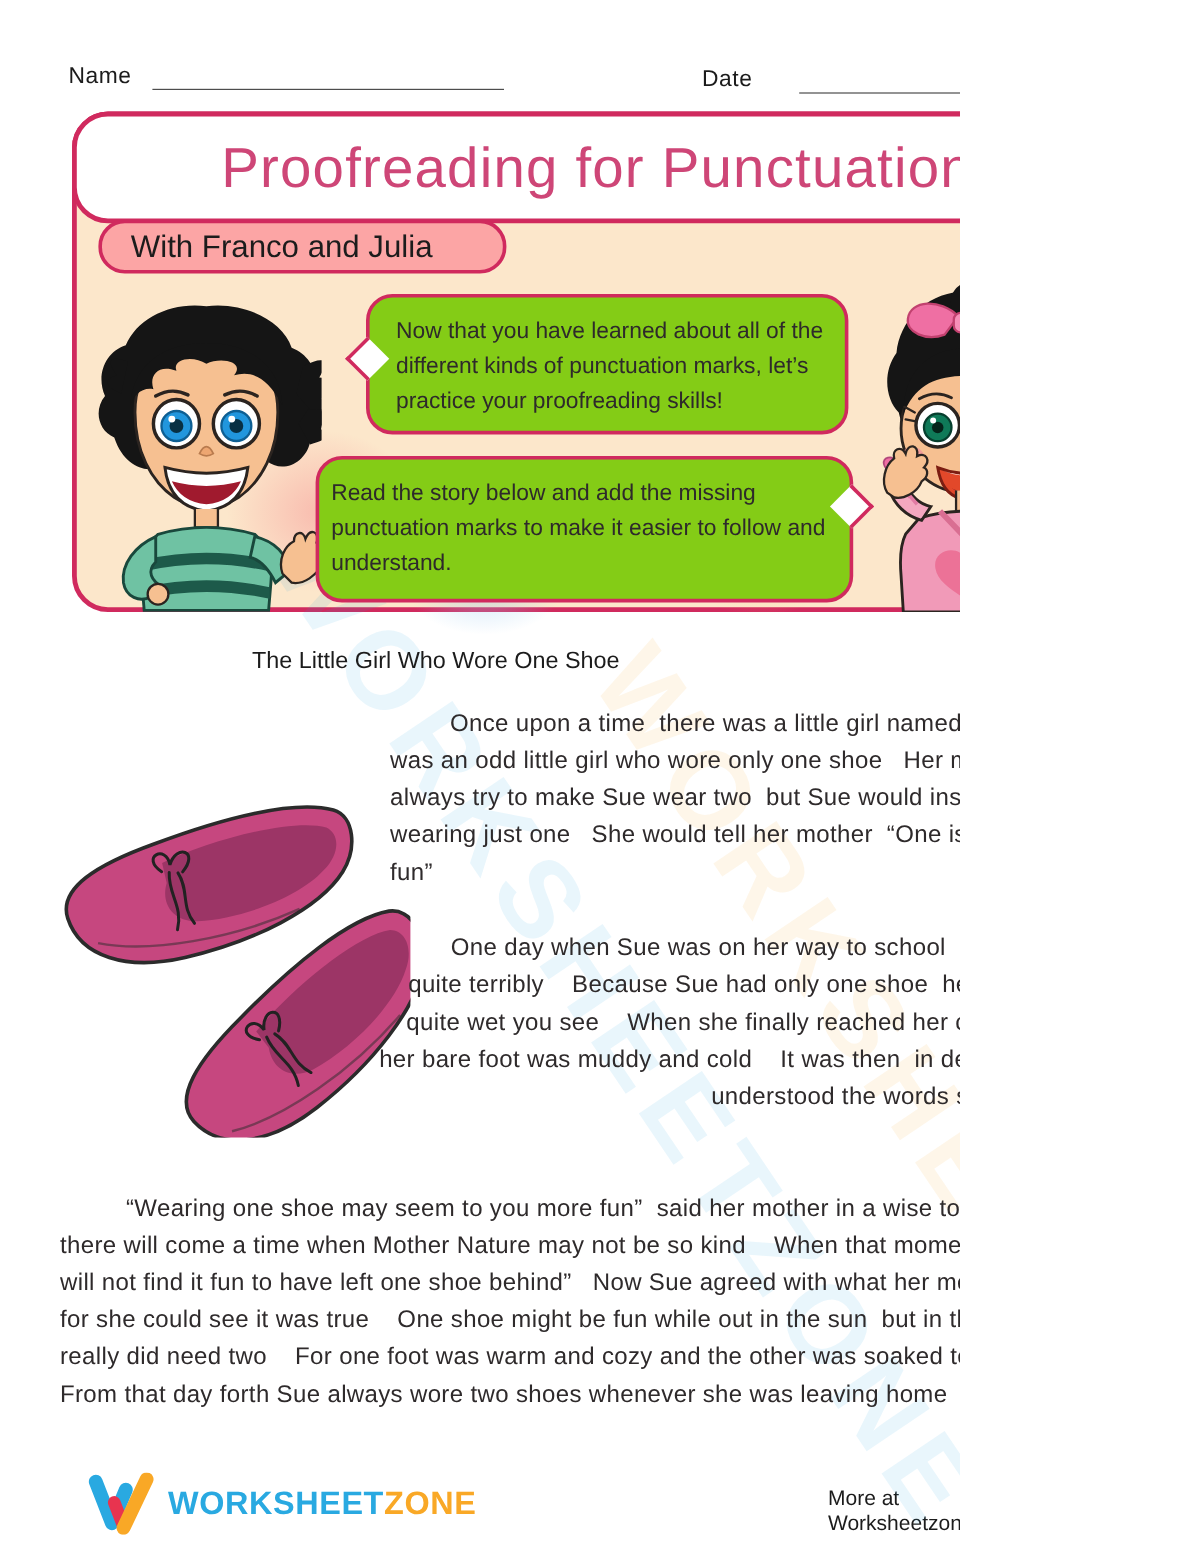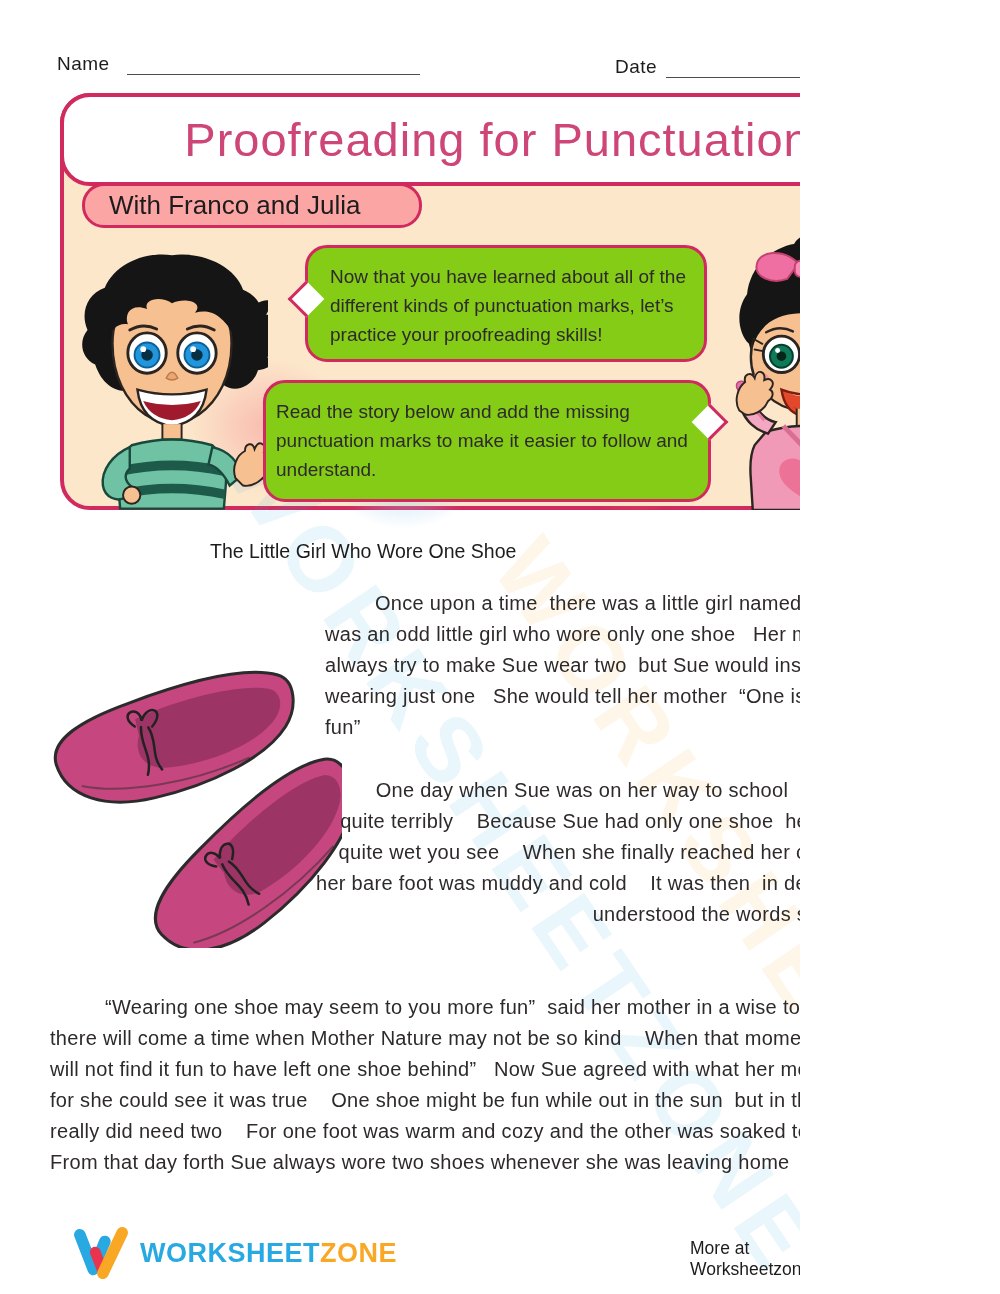--- a/index.html
+++ b/index.html
@@ -69,21 +69,21 @@
   .logo-word .orange { color:#f9a826; }
   .footer-more { position:absolute; left:690px; top:1238px; font-size:17.5px; color:#1c1c1c; }
 </style>
 </head>
 <body>
 
 <div id="page">
 
   <span class="field-label" style="left:57px; top:53px;">Name</span>
   <div class="write-line" style="left:127px; top:74px; width:293px;"></div>
-  <span class="field-label" style="left:615px; top:56px;">Date</span>
+  <span class="field-label" style="left:585px; top:56px;">Date</span>
   <div class="write-line" style="left:666px; top:77px; width:279px;"></div>
 
   <div class="header-outer">
     <div class="blob blob-pink" style="left:125px; top:262px;"></div>
     <div class="blob blob-blue" style="left:275px; top:352px;"></div>
     <div class="blob blob-yellow" style="left:500px; top:307px;"></div>
   </div>
   <div class="title-box">
     <span class="title-text">Proofreading for Punctuation</span>
   </div>

